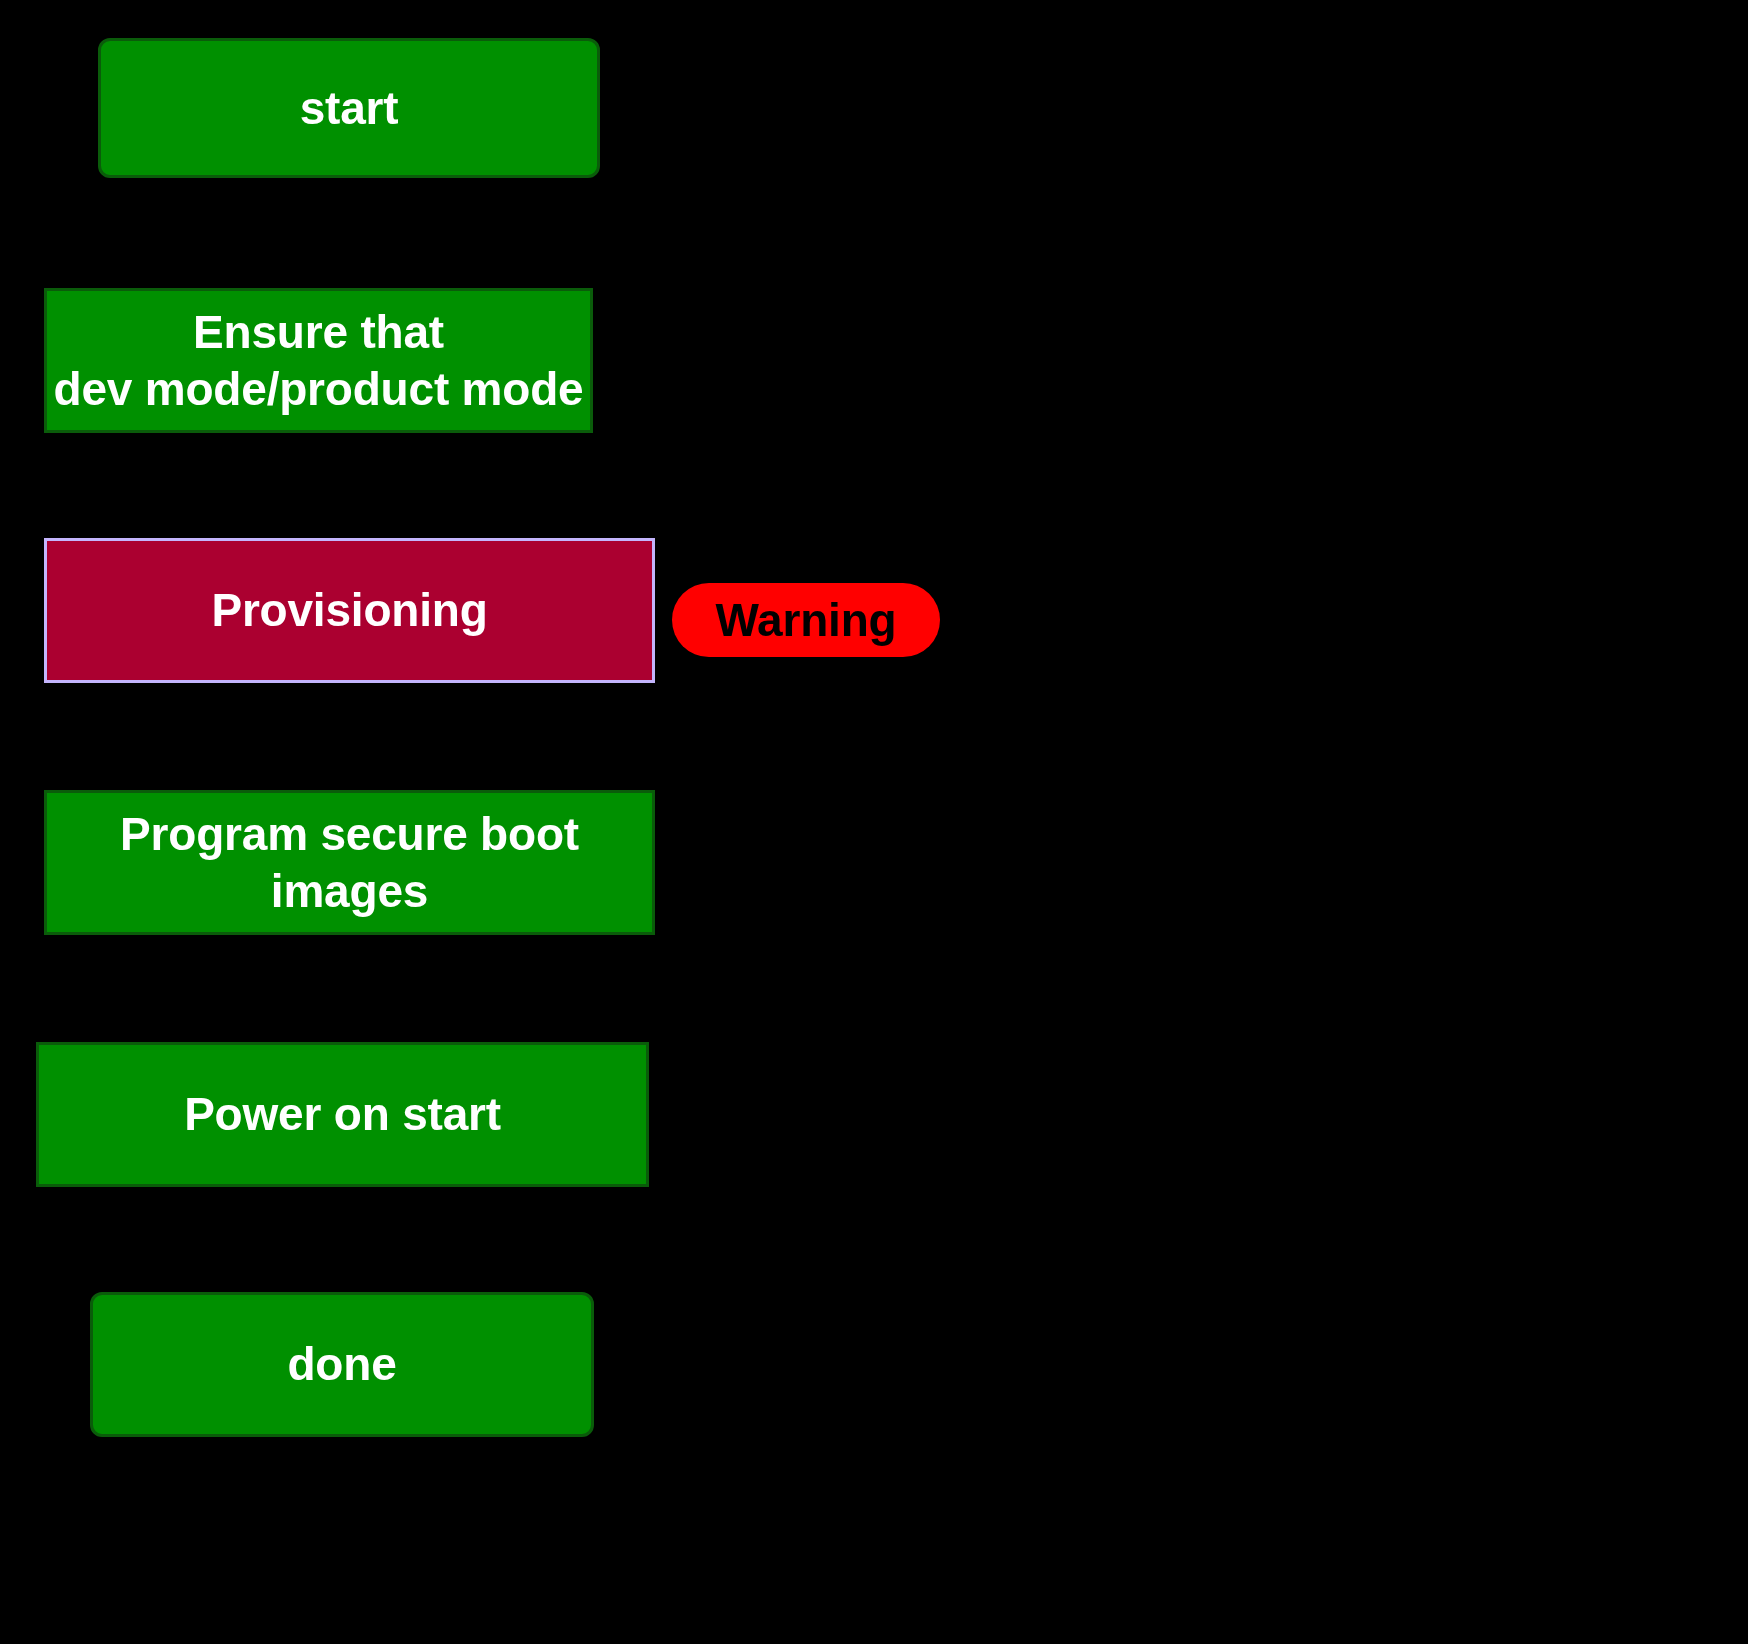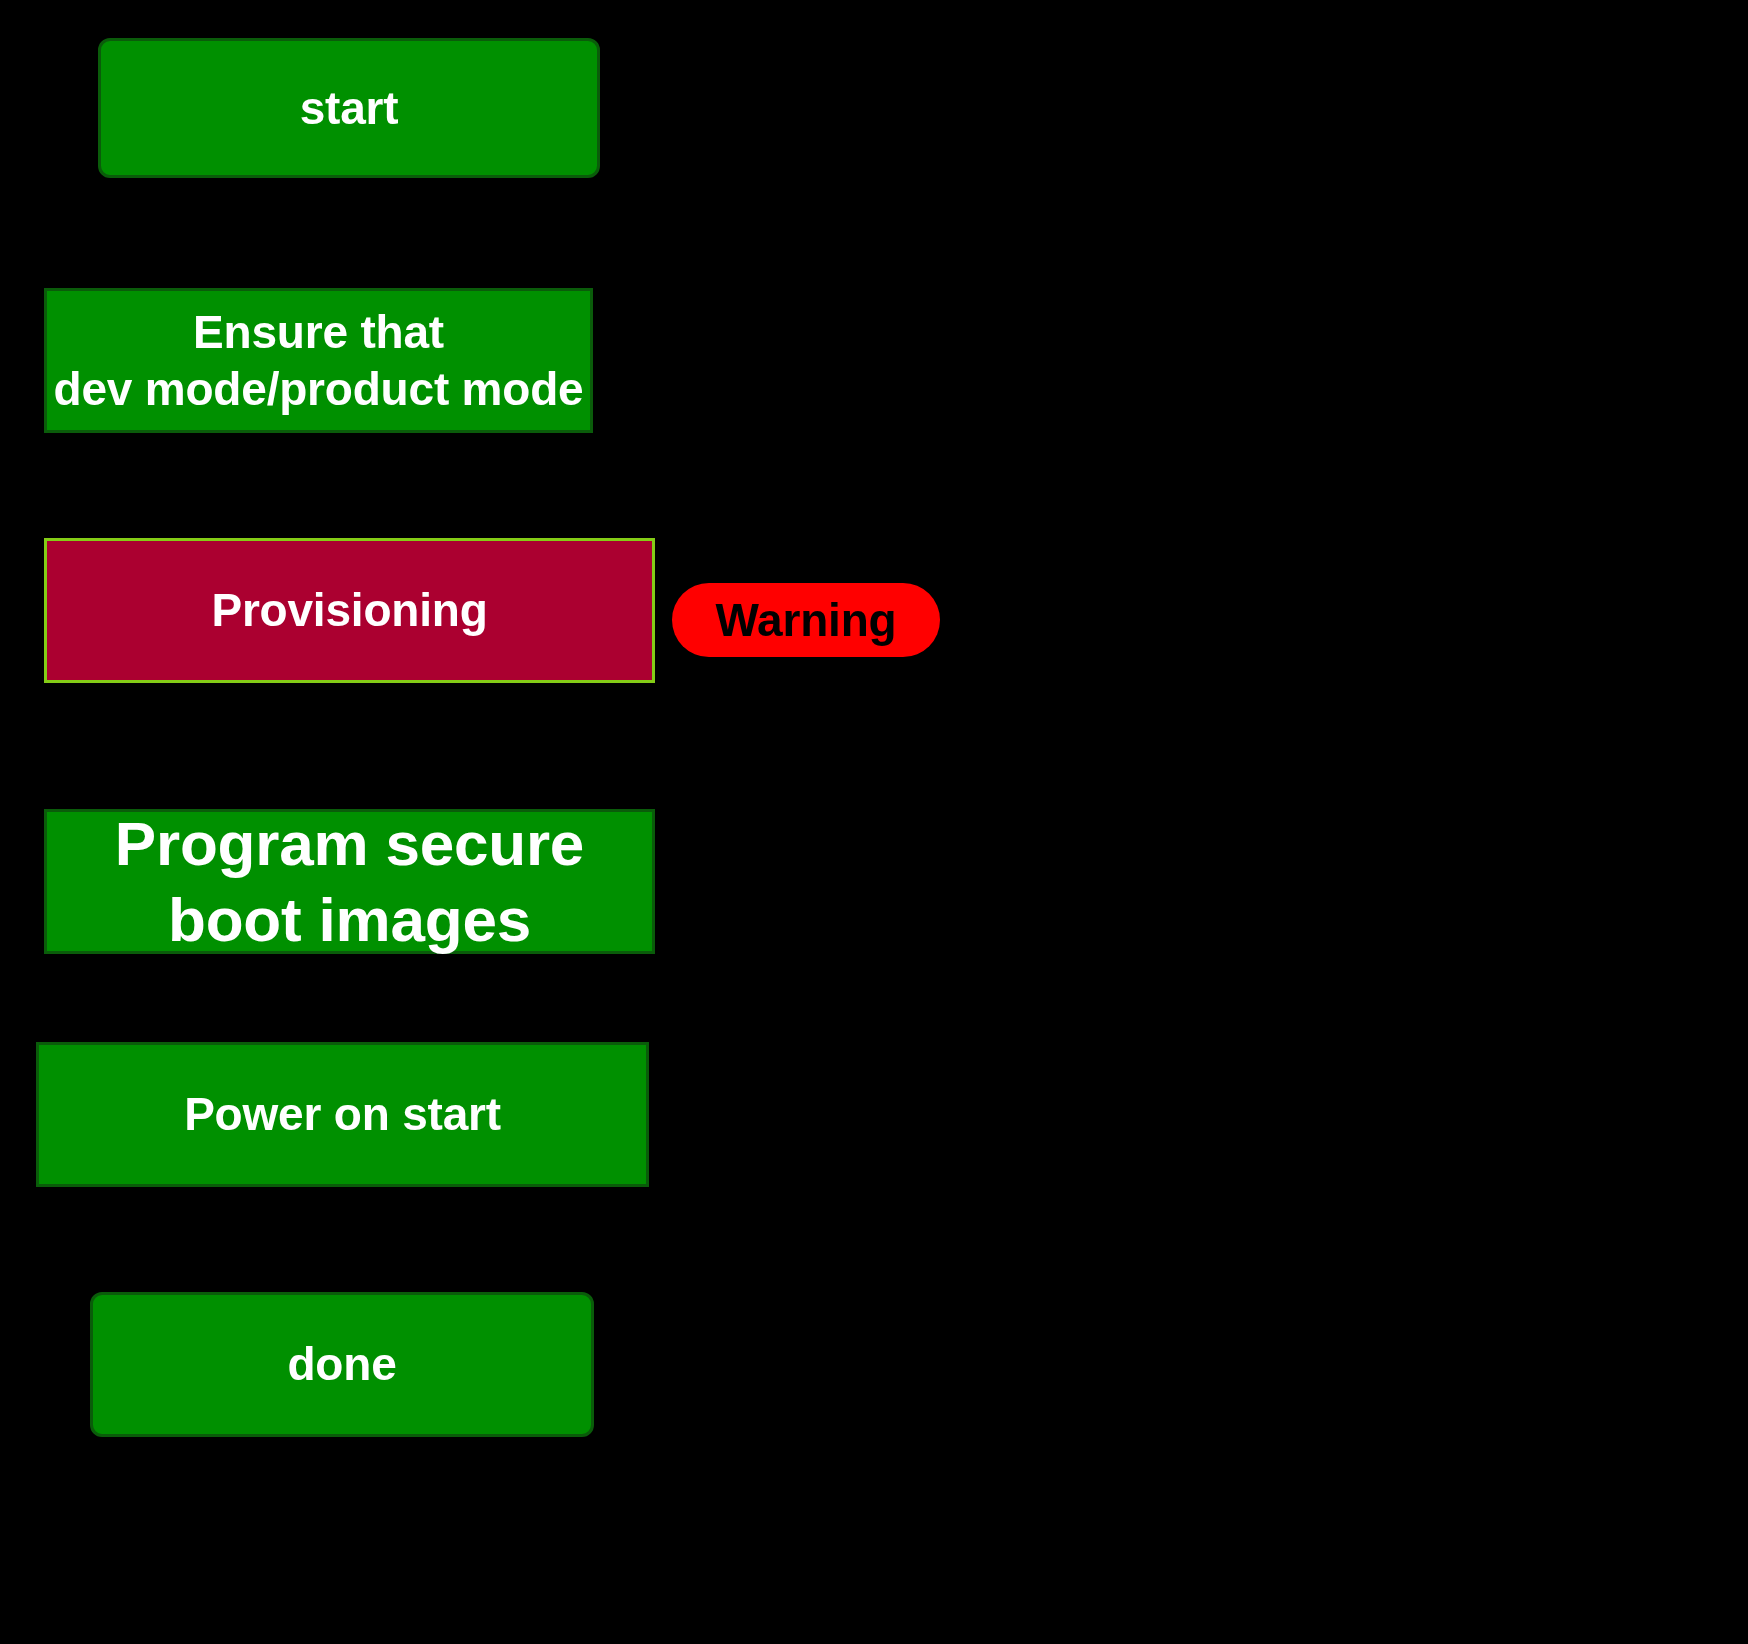--- a/index.html
+++ b/index.html
@@ -37,37 +37,37 @@
     border: 3px solid #0a5c0a;
     color: #ffffff;
   }
   
   .node-terminator {
     border-radius: 12px;
   }
   
   .node-crimson {
     background: #ab0030;
-    border: 3px solid #84cc16;
+    border: 3px solid #c4b5fd;
     color: #ffffff;
   }
   
   .node-warning {
     background: #ff0000;
     border: none;
     color: #000000;
     border-radius: 999px;
   }
 
   
   #node-start        { left: 98px;  top: 38px;   width: 502px; height: 140px;  font-size: 46px; }
   #node-ensure-mode  { left: 44px;  top: 288px;  width: 549px; height: 145px;  font-size: 46px; }
   #node-provisioning { left: 44px;  top: 538px;  width: 611px; height: 145px;  font-size: 46px; }
   #node-warning      { left: 672px; top: 583px;  width: 268px; height: 74px;   font-size: 46px; }
-  #node-program-boot { left: 44px;  top: 790px;  width: 611px; height: 145px;  font-size: 62px; margin-top: 19px; }
+  #node-program-boot { left: 44px;  top: 790px;  width: 611px; height: 145px;  font-size: 46px; }
   #node-power-on     { left: 36px;  top: 1042px; width: 613px; height: 145px;  font-size: 46px; }
   #node-done         { left: 90px;  top: 1292px; width: 504px; height: 145px;  font-size: 46px; }
 </style>
 </head>
 <body>
 
 <div id="canvas">
 
   <div class="node node-green node-terminator" id="node-start">start</div>
 

